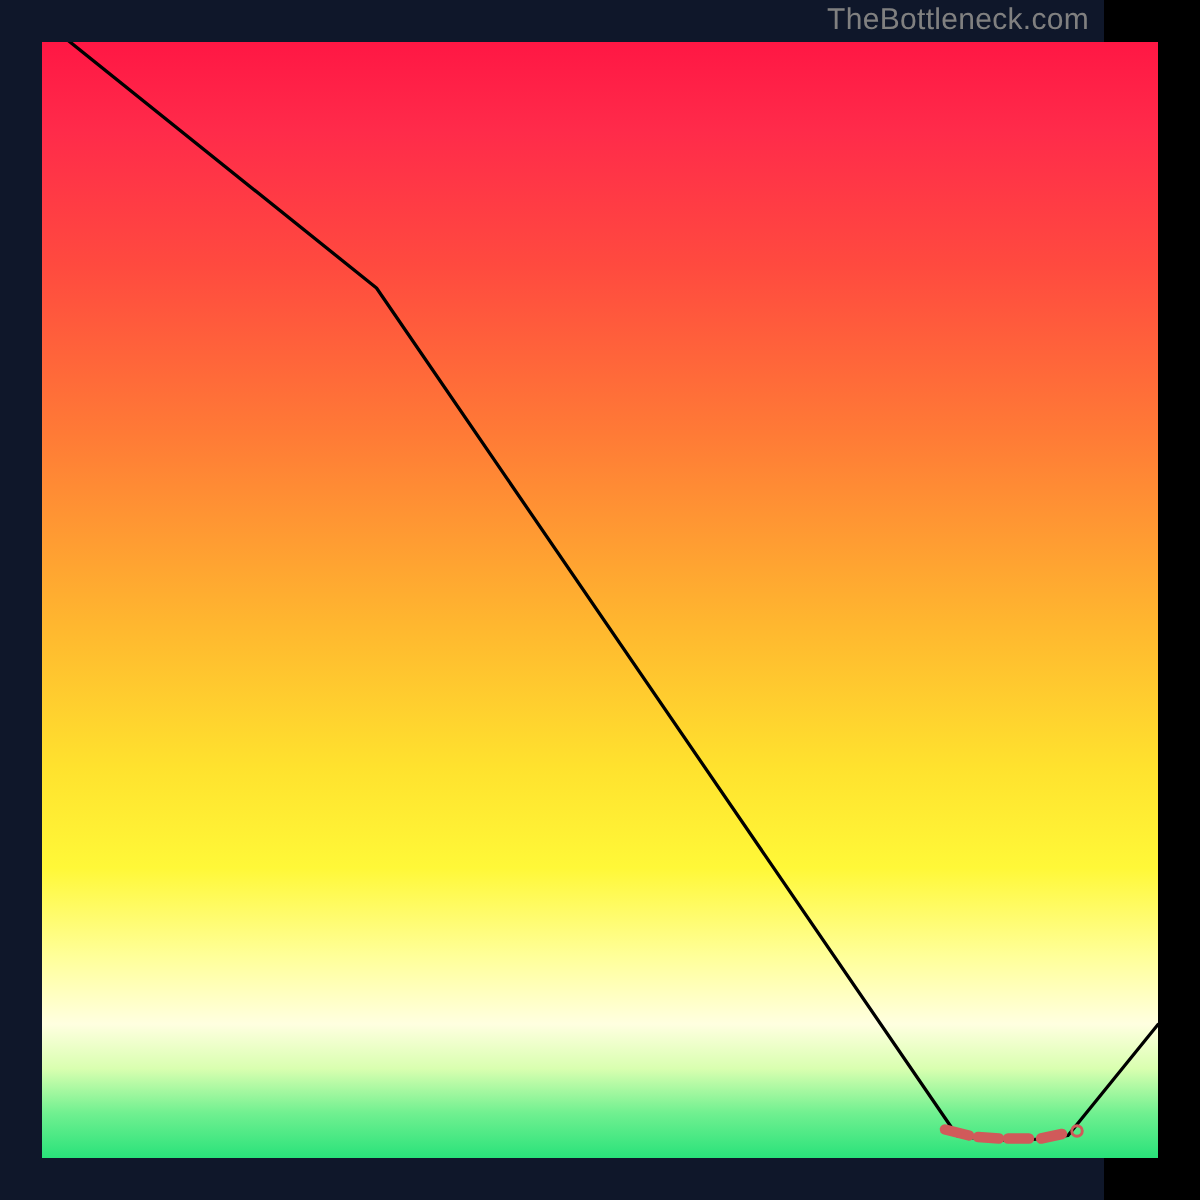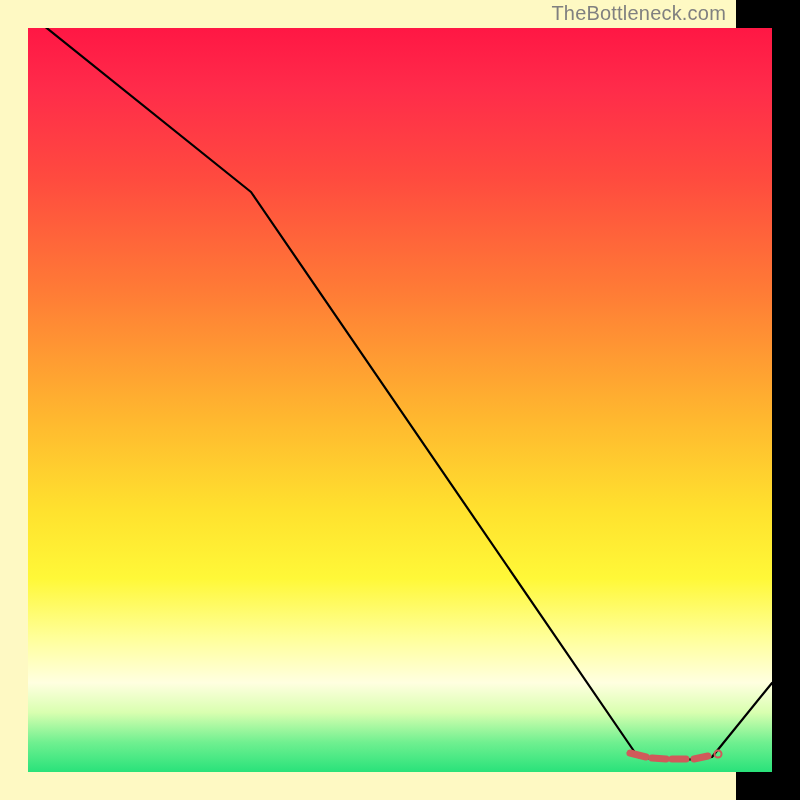--- a/index.html
+++ b/index.html
@@ -8,21 +8,21 @@
     width: 800px;
     height: 800px;
     background: #000;
     overflow: hidden;
     font-family: Arial, Helvetica, sans-serif;
   }
   .frame {
     position: relative;
     width: 736px;
     height: 800px;
-    background: #fef9c3;
+    background: #0f172a;
   }
   .attribution {
     position: absolute;
     top: 2px;
     right: 10px;
     color: #808080;
     font-size: 20px;
     font-weight: 500;
     letter-spacing: 0.2px;
   }

